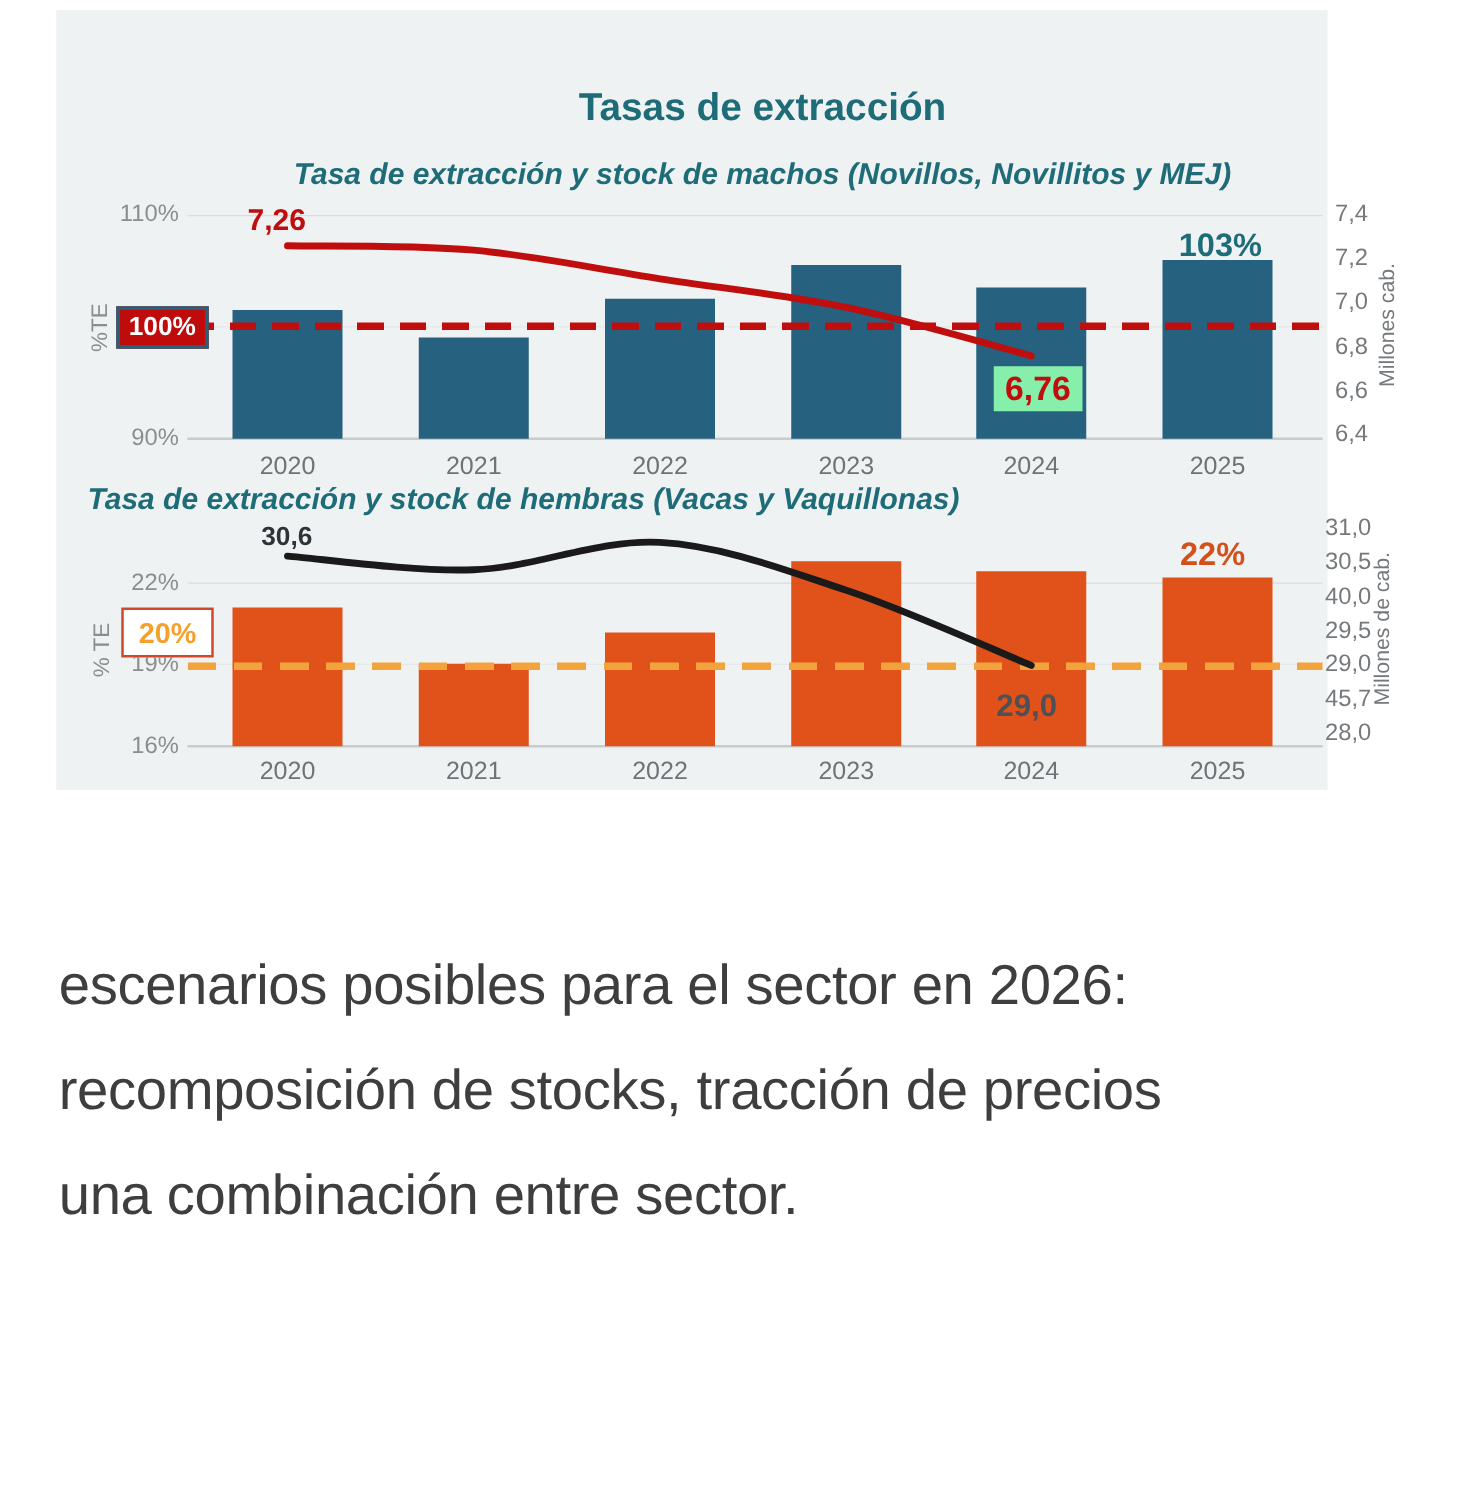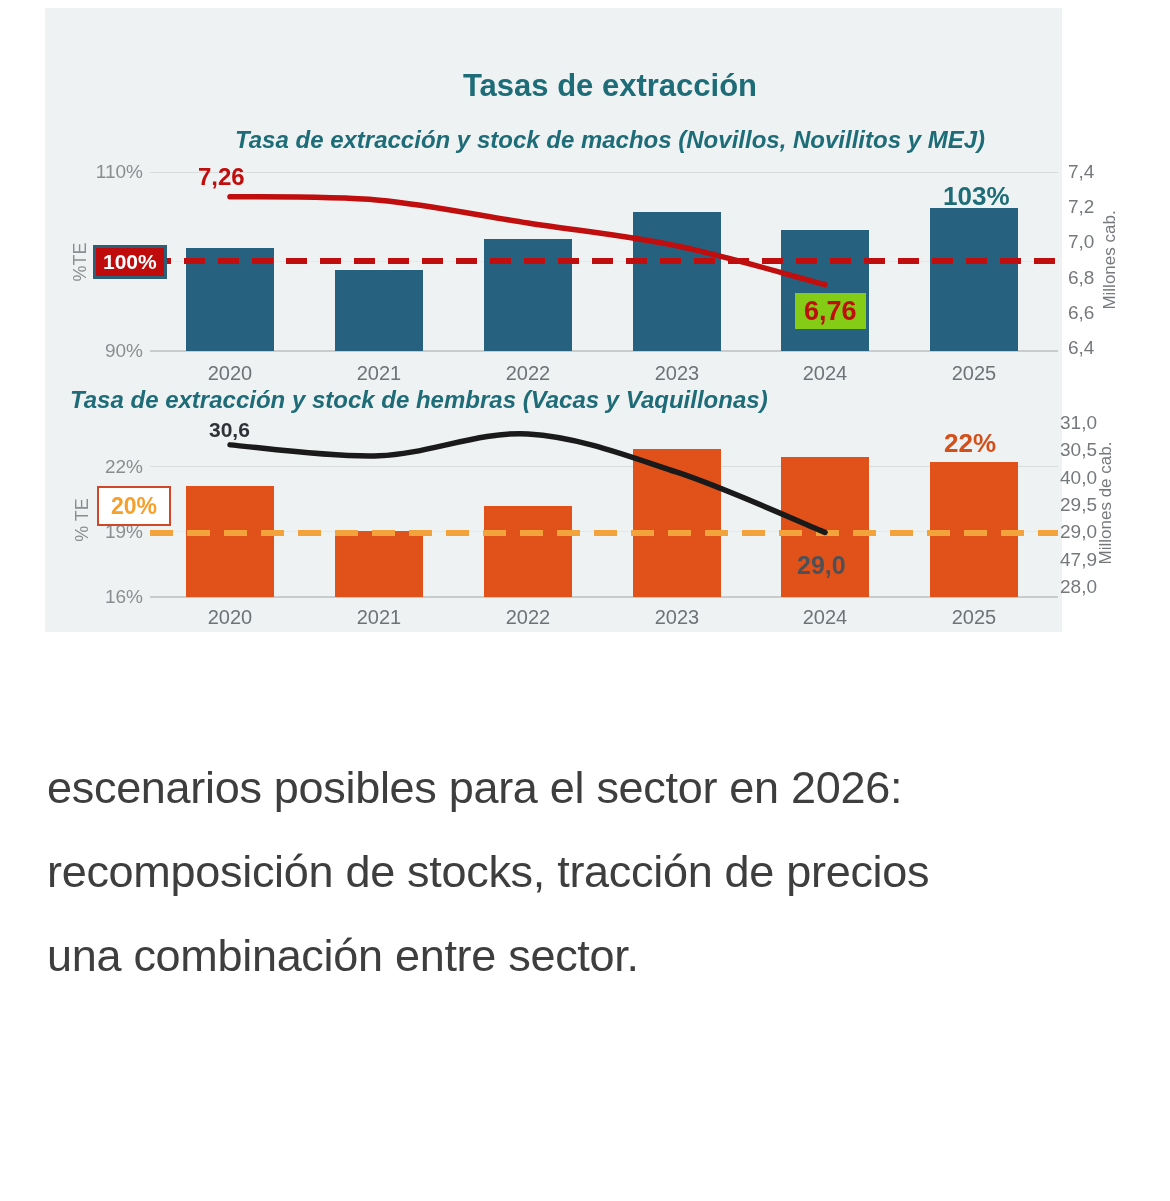--- a/index.html
+++ b/index.html
@@ -10,21 +10,21 @@
   .chart-title{position:absolute;left:165px;top:68px;width:890px;text-align:center;
                font-size:31px;font-weight:bold;color:#1E6C77;}
   .chart-sub{position:absolute;font-size:24px;font-style:italic;font-weight:bold;color:#1E6C77;white-space:nowrap;}
   .sub1{left:165px;top:126px;width:890px;text-align:center;font-weight:600;}
   .sub2{left:70px;top:386px;font-weight:600;}
   .grid{position:absolute;}
   .bar{position:absolute;}
   .dash{position:absolute;height:6px;}
   .lbl{position:absolute;font-weight:bold;white-space:nowrap;}
   .lbl-red-start{color:#C00D0D;font-size:24px;}
-  .lbl-red-box{color:#C00D0D;font-size:27px;line-height:30px;background:#84cc16;padding:3px 9px;}
+  .lbl-red-box{color:#C00D0D;font-size:27px;line-height:30px;background:#86efac;padding:3px 9px;}
   .lbl-teal{color:#1E6C77;font-size:26px;}
   .badge-100{background:#BF0B0B;color:#ffffff;border:3px solid #2B5F78;font-size:21px;line-height:24px;padding:2px 7px;}
   .lbl-dark-start{color:#2F3337;font-size:21px;}
   .lbl-dark-end{color:#4D5157;font-size:25px;}
   .lbl-orange{color:#D4501B;font-size:26px;}
   .box-20{background:#ffffff;border:2px solid #D0472A;color:#F5A02C;font-size:23px;line-height:26px;padding:5px 12px;}
   .rot{position:absolute;transform:translate(-50%,-50%) rotate(-90deg);white-space:nowrap;}
   .gray-ax{color:#8B8E90;font-size:18px;}
   .gray-ax2{color:#75797C;font-size:17px;}
   .tick{position:absolute;color:#8B8E90;font-size:19px;white-space:nowrap;}
@@ -93,21 +93,21 @@
         <path d="M230,444.86799999999994C254.83333333333334,446.6903333333333 329.3333333333333,457.6243333333334 379,455.8020000000001C428.6666666666667,453.97966666666673 478.3333333333333,431.2005 528,433.93399999999997C577.6666666666666,436.66749999999996 627.5,455.8019999999999 677,472.2029999999999C726.5,488.6039999999999 800.3333333333334,522.3171666666667 825,532.34" fill="none" stroke="#1A1A1A" stroke-width="5.5" stroke-linecap="round"></path>
       </svg>
       <div class="tick l" style="left: 83px; top: 455.98px;">22%</div>
       <div class="tick l" style="left: 83px; top: 520.99px;">19%</div>
       <div class="tick l" style="left: 83px; top: 586px;">16%</div>
       <div class="tick r" style="left: 1060px; top: 412px;">31,0</div>
       <div class="tick r" style="left: 1060px; top: 439.335px;">30,5</div>
       <div class="tick r" style="left: 1060px; top: 466.67px;">40,0</div>
       <div class="tick r" style="left: 1060px; top: 494.005px;">29,5</div>
       <div class="tick r" style="left: 1060px; top: 521.34px;">29,0</div>
-      <div class="tick r" style="left: 1060px; top: 548.675px;">47,9</div>
+      <div class="tick r" style="left: 1060px; top: 548.675px;">45,7</div>
       <div class="tick r" style="left: 1060px; top: 576.01px;">28,0</div>
       <div class="xlab" style="left: 180px; top: 606px;">2020</div>
       <div class="xlab" style="left: 329px; top: 606px;">2021</div>
       <div class="xlab" style="left: 478px; top: 606px;">2022</div>
       <div class="xlab" style="left: 627px; top: 606px;">2023</div>
       <div class="xlab" style="left: 775px; top: 606px;">2024</div>
       <div class="xlab" style="left: 924px; top: 606px;">2025</div>
       <div class="lbl lbl-dark-start" style="left: 209px; top: 418px;">30,6</div>
       <div class="lbl lbl-dark-end" style="left: 797px; top: 551px;">29,0</div>
       <div class="lbl lbl-orange" style="left: 944px; top: 428px;">22%</div>

